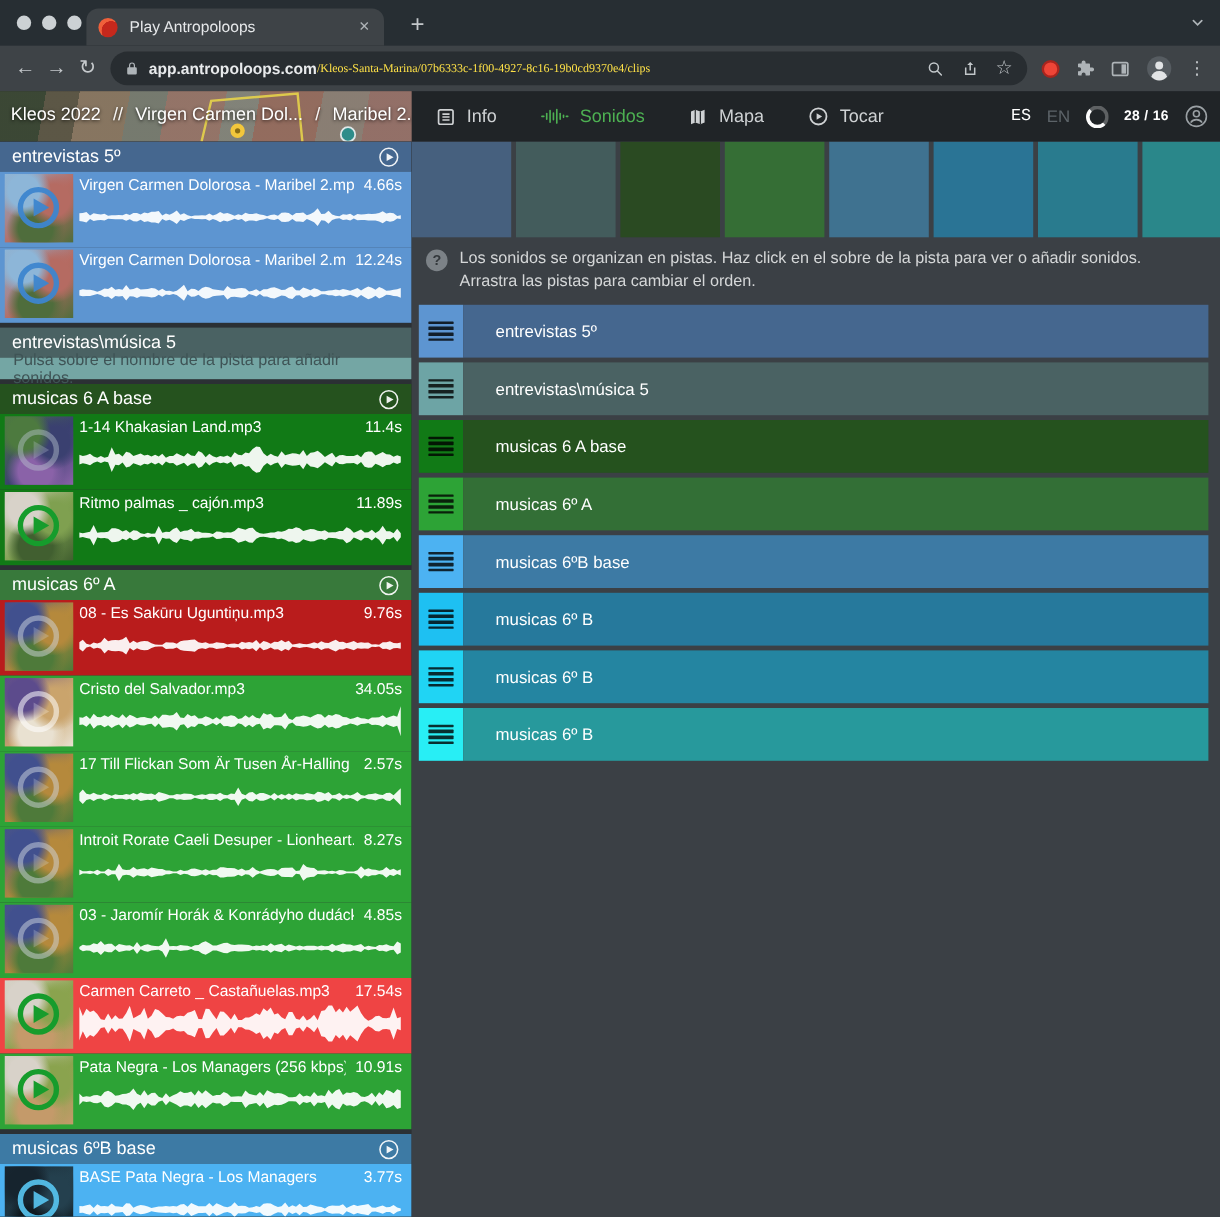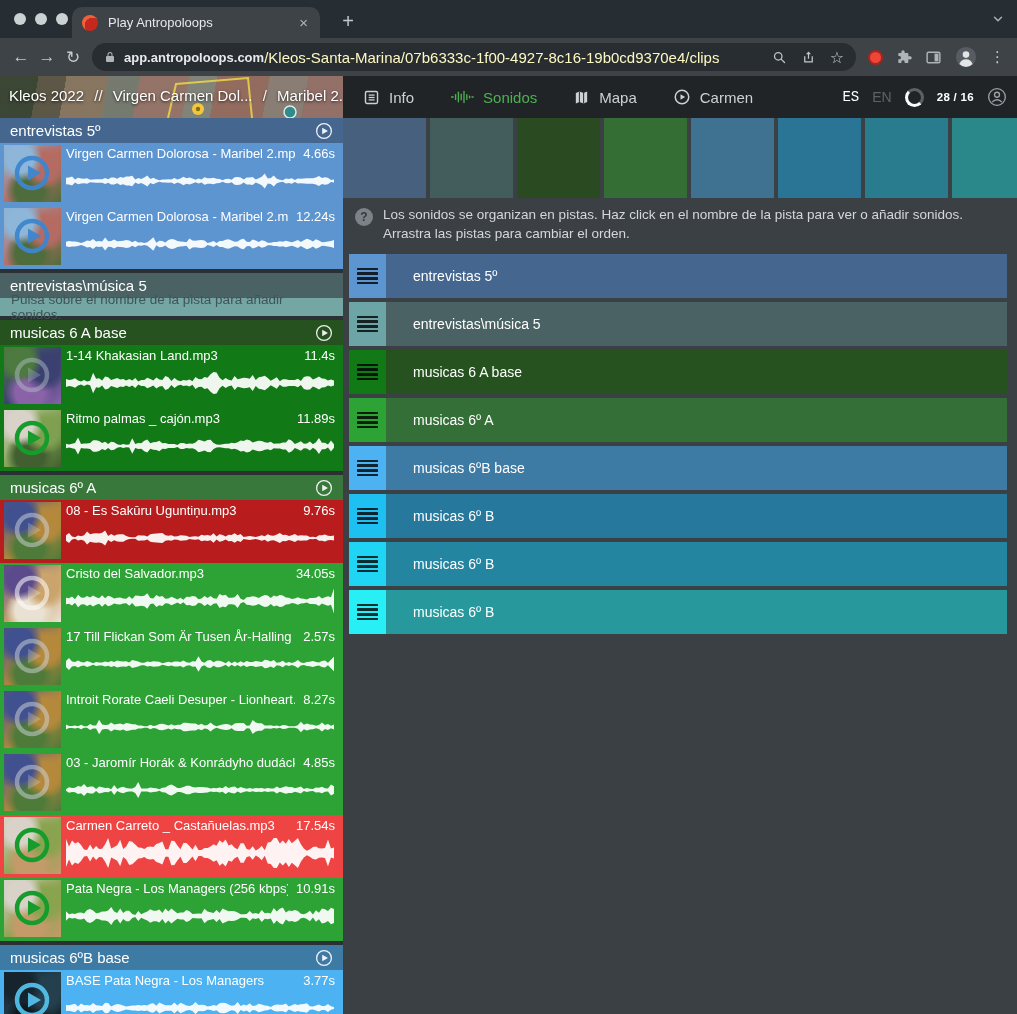--- a/index.html
+++ b/index.html
@@ -22,21 +22,21 @@
   .newtab{position:absolute;left:334px;top:7px;color:#c3c7ca;font-size:20px;font-weight:300;width:28px;height:28px;
        display:flex;align-items:center;justify-content:center;}
   .tab-chevron{position:absolute;right:12px;top:12px;}
   
   .toolbar{height:38px;background:#3e4347;display:flex;align-items:center;padding:0 8px;box-sizing:border-box;}
   .navbtn{width:26px;height:26px;display:flex;align-items:center;justify-content:center;
        color:#c6cacd;font-size:17px;flex:0 0 26px;}
   .urlpill{flex:1;height:28px;background:#282d31;border-radius:14px;display:flex;align-items:center;
        padding:0 12px;margin:0 6px;box-sizing:border-box;min-width:0;}
   .url-domain{color:#e8eaec;font-size:13px;font-weight:bold;margin-left:8px;white-space:nowrap;}
-  .url-path{color:#fef9c3;font-size:15px;white-space:nowrap;overflow:hidden;flex:1;}
+  .url-path{color:#fde047;font-size:10px;white-space:nowrap;overflow:hidden;flex:1;font-family:Liberation Serif, serif;}
   .pill-ic{margin-left:14px;display:flex;align-items:center;}
   .star{color:#c2c7ca;font-size:16px;}
   .tb-right{display:flex;align-items:center;gap:13px;padding:0 4px 0 6px;}
   .rec{width:11px;height:11px;border-radius:50%;background:#ee4537;border:2px solid #a8251e;}
   .kebab{color:#c2c7ca;font-size:15px;letter-spacing:0;}
   
   .appheader{height:42px;background:#202427;display:flex;align-items:stretch;}
   .crumbphoto{width:343px;flex:0 0 343px;position:relative;overflow:hidden;
      background:
        linear-gradient(rgba(35,40,34,.22), rgba(35,40,34,.22)),
@@ -202,21 +202,21 @@
           <path d="M9 3.5L4 5.5v15l5-2 6 2 5-2v-15l-5 2-6-2z" fill="#ced1d3"></path>
           <path d="M9 3.5v15M15 5.5v15" stroke="#202427" stroke-width="1.4"></path>
         </svg>
       <span>Mapa</span>
     </div>
     <div class="nav-item">
       <svg width="18" height="18" viewBox="0 0 24 24">
           <circle cx="12" cy="12" r="9" fill="none" stroke="#ced1d3" stroke-width="2"></circle>
           <polygon points="10,8.4 16.2,12 10,15.6" fill="#ced1d3"></polygon>
         </svg>
-      <span>Carmen</span>
+      <span>Tocar</span>
     </div>
   </div>
   <div class="hright">
     <span class="lang-on">ES</span>
     <span class="lang-off">EN</span>
     <span class="spinner"></span>
     <span class="counter">28 / 16</span>
     <span style="display:flex;">
       <svg width="20" height="20" viewBox="0 0 24 24">
           <circle cx="12" cy="12" r="10" fill="none" stroke="#9aa0a4" stroke-width="1.6"></circle>
@@ -448,21 +448,21 @@
         <div class="swatch" style="background: rgb(67, 92, 92);"></div>
         <div class="swatch" style="background: rgb(42, 74, 34);"></div>
         <div class="swatch" style="background: rgb(53, 110, 53);"></div>
         <div class="swatch" style="background: rgb(63, 114, 144);"></div>
         <div class="swatch" style="background: rgb(42, 116, 149);"></div>
         <div class="swatch" style="background: rgb(41, 123, 142);"></div>
         <div class="swatch" style="background: rgb(42, 135, 138);"></div>
       </div>
     <div class="help">
       <span class="qicon">?</span>
-      <span>Los sonidos se organizan en pistas. Haz click en el nombre de la pista para ver o añadir sonidos. Arrastra las pistas para cambiar el orden.</span>
+      <span>Los sonidos se organizan en pistas. Haz click en el sobre de la pista para ver o añadir sonidos. Arrastra las pistas para cambiar el orden.</span>
     </div>
     <div class="tracks" id="tracks">
         <div class="trow">
           <div class="thandle" style="background: rgb(93, 149, 209);">
             <span class="hbars">
               <i></i>
               <i></i>
               <i></i>
               <i></i>
             </span>

